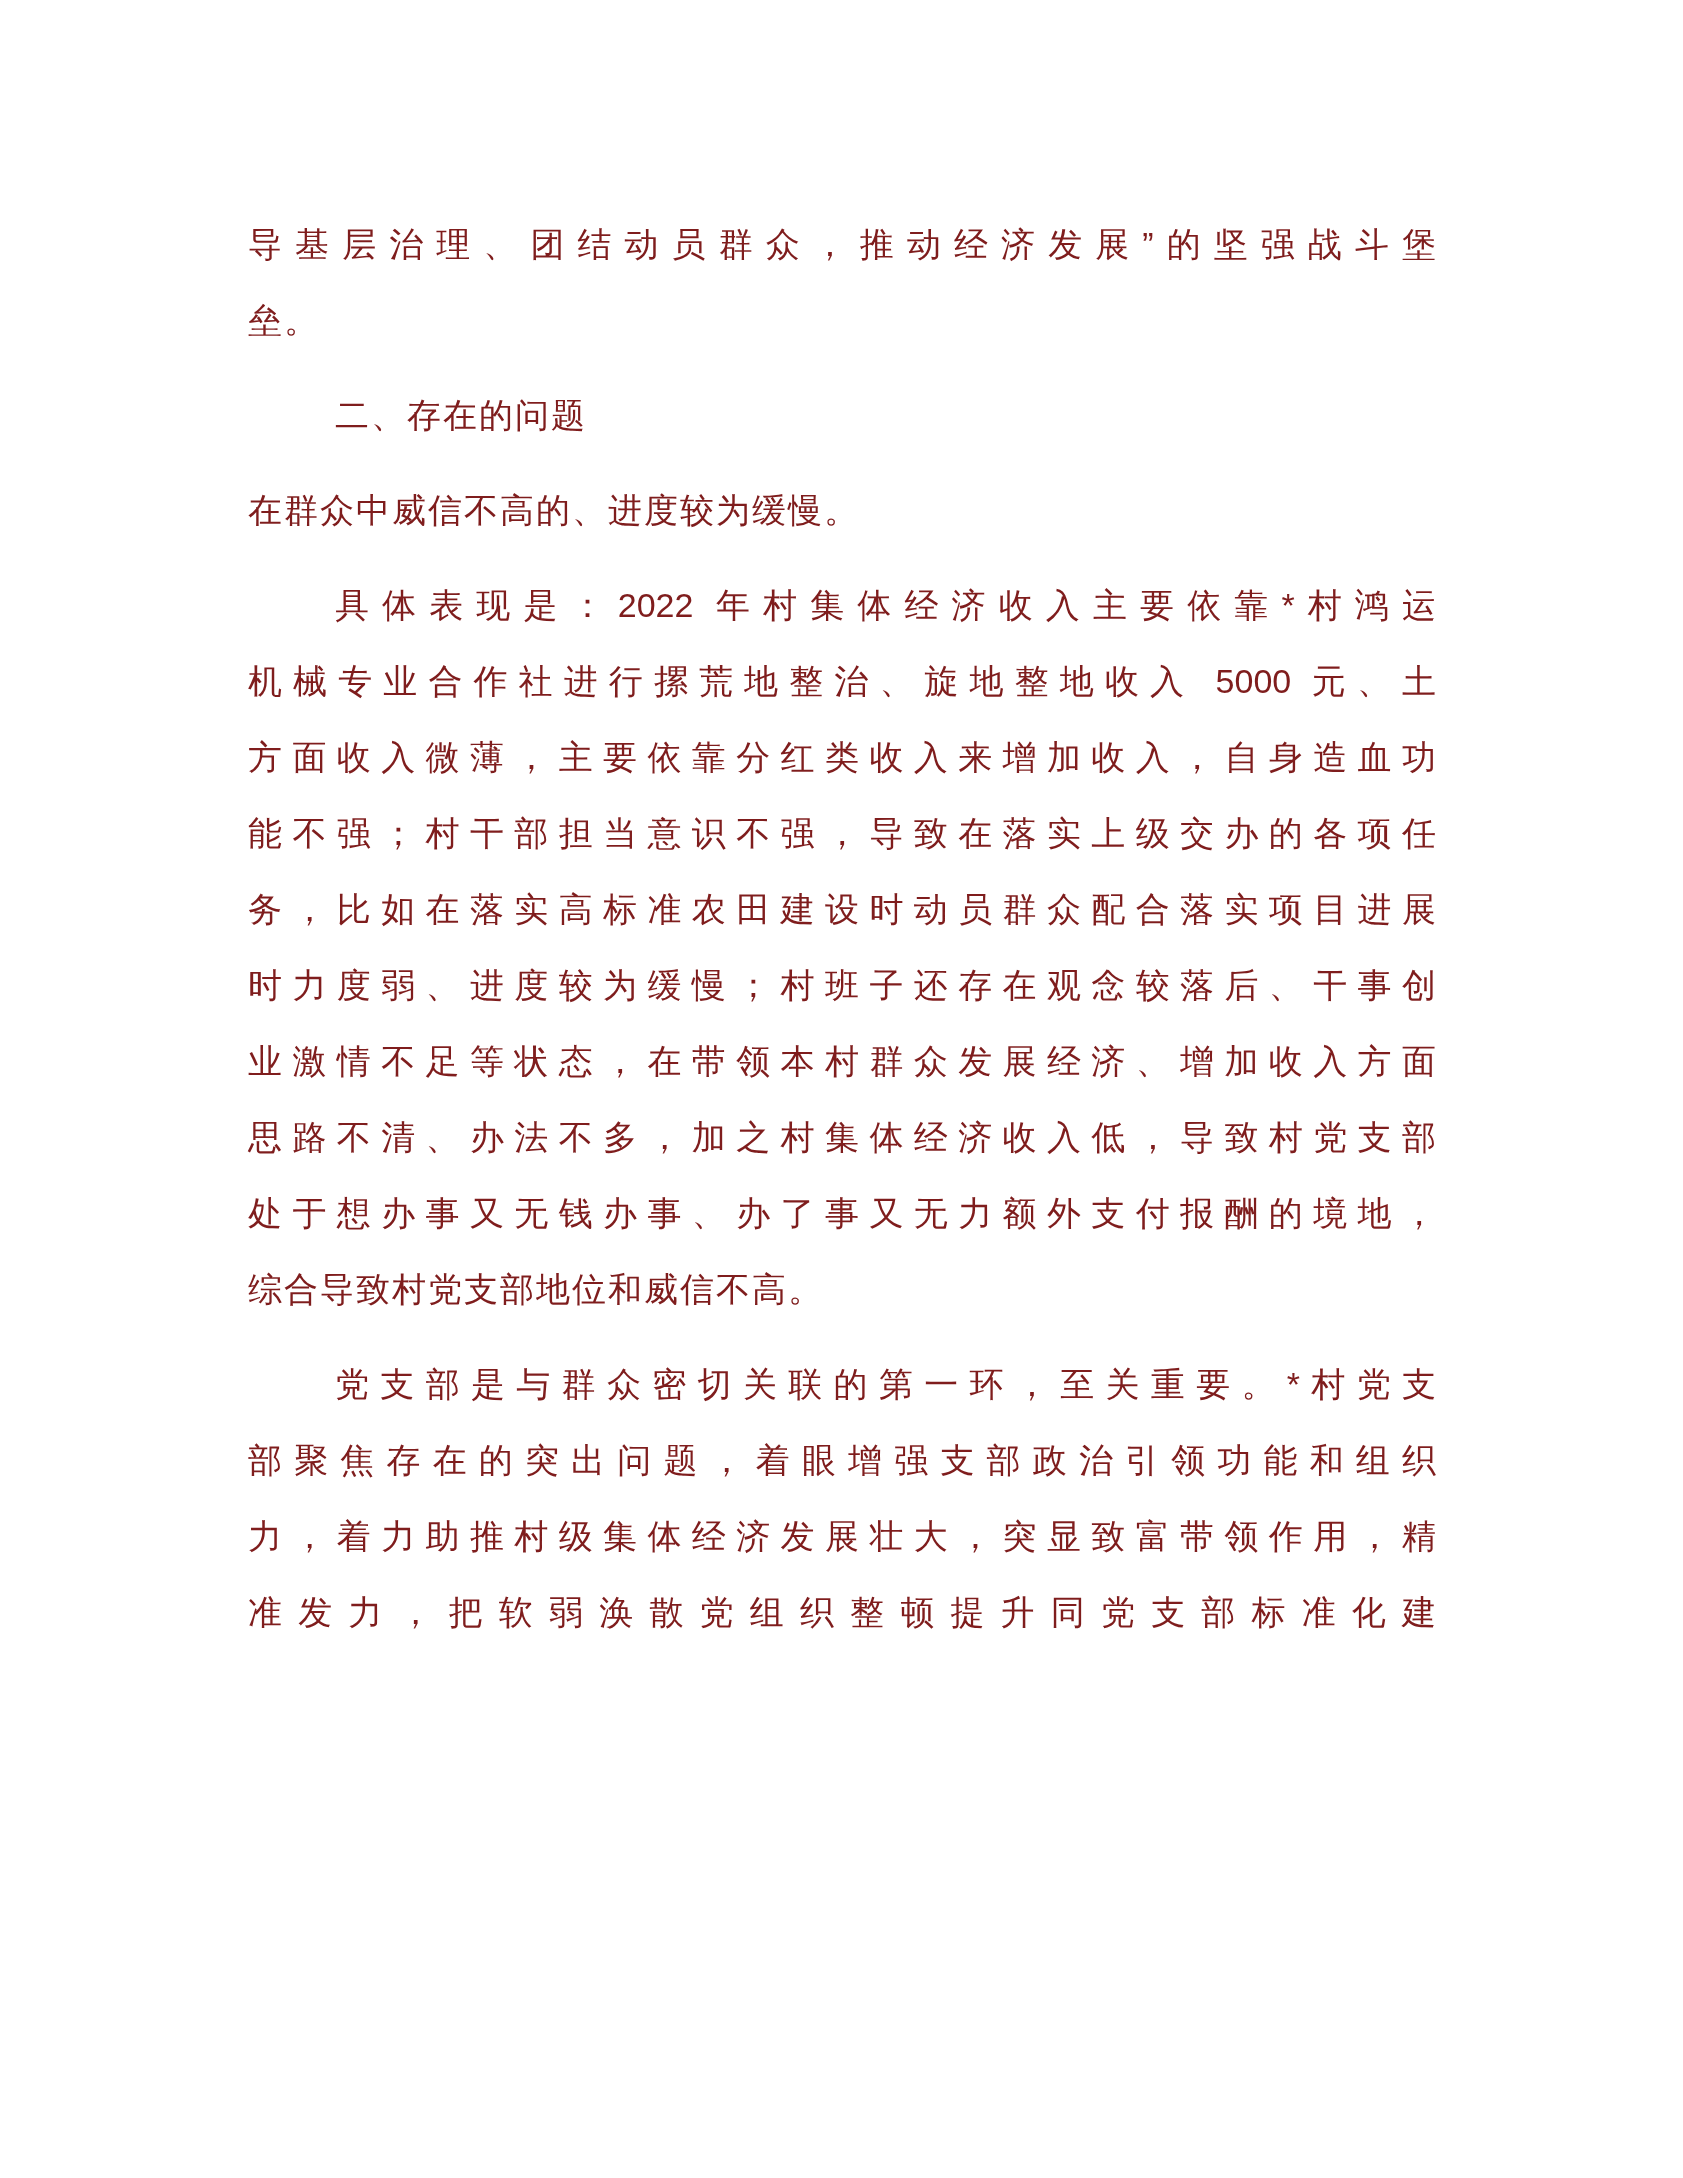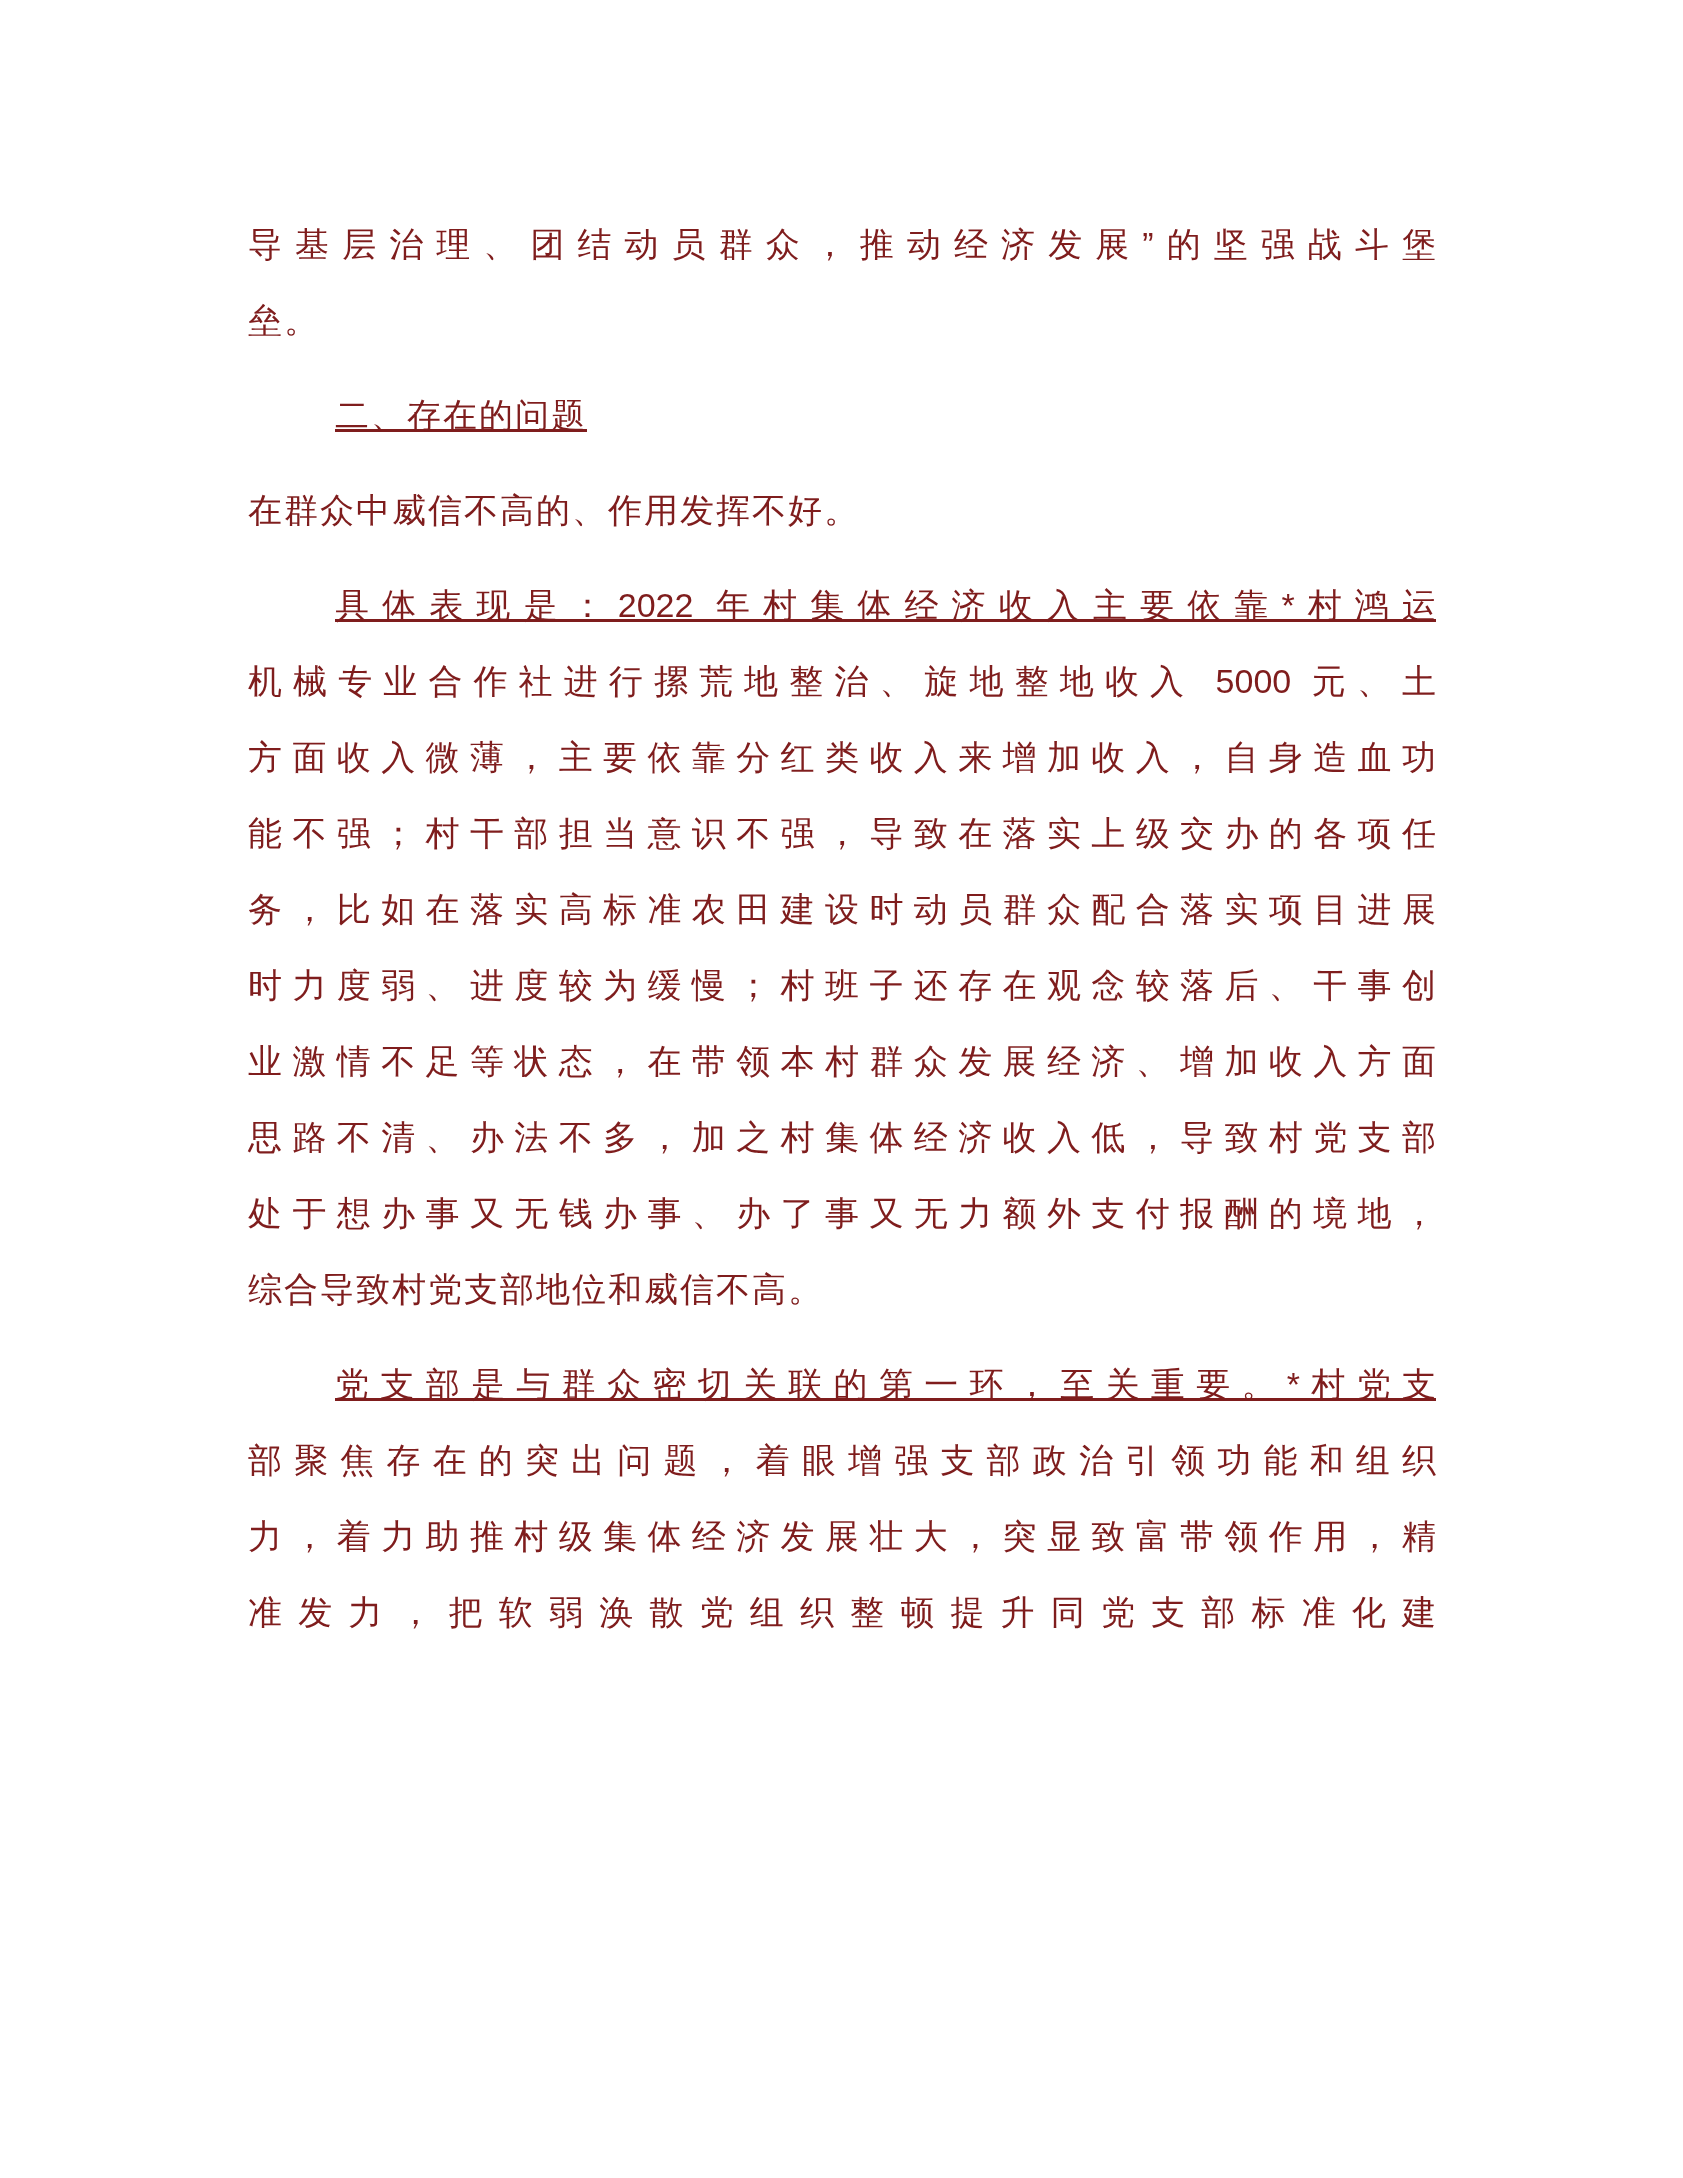--- a/index.html
+++ b/index.html
@@ -38,36 +38,36 @@
     text-align: justify;
     text-align-last: justify;
     -moz-text-align-last: justify;
   }
   
   .line.s {
     text-align: left;
     letter-spacing: 2px;
   }
   
-  .line.indent { text-indent: 87px; text-decoration: underline; }
+  .line.indent { text-indent: 87px; }
 </style>
 </head>
 <body>
 
 <main class="page">
   <section class="content" id="doc">
       <div class="paragraph">
         <div class="line j">导基层治理、团结动员群众，推动经济发展”的坚强战斗堡</div>
         <div class="line s">垒。</div>
       </div>
       <div class="paragraph">
         <div class="line s indent">二、存在的问题</div>
       </div>
       <div class="paragraph">
-        <div class="line s">在群众中威信不高的、作用发挥不好。</div>
+        <div class="line s">在群众中威信不高的、进度较为缓慢。</div>
       </div>
       <div class="paragraph">
         <div class="line j indent">具体表现是：2022 年村集体经济收入主要依靠*村鸿运</div>
         <div class="line j">机械专业合作社进行摞荒地整治、旋地整地收入 5000 元、土</div>
         <div class="line j">方面收入微薄，主要依靠分红类收入来增加收入，自身造血功</div>
         <div class="line j">能不强；村干部担当意识不强，导致在落实上级交办的各项任</div>
         <div class="line j">务，比如在落实高标准农田建设时动员群众配合落实项目进展</div>
         <div class="line j">时力度弱、进度较为缓慢；村班子还存在观念较落后、干事创</div>
         <div class="line j">业激情不足等状态，在带领本村群众发展经济、增加收入方面</div>
         <div class="line j">思路不清、办法不多，加之村集体经济收入低，导致村党支部</div>

